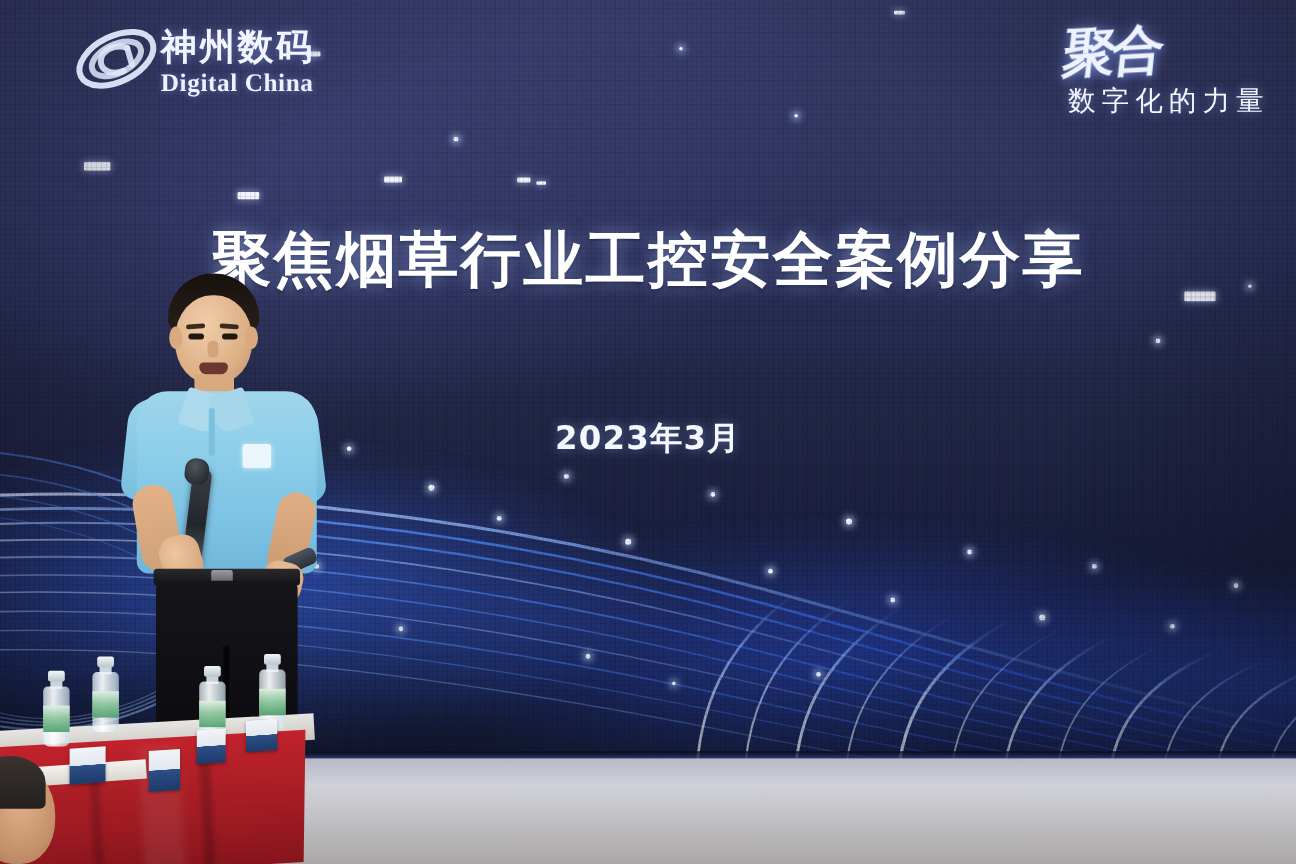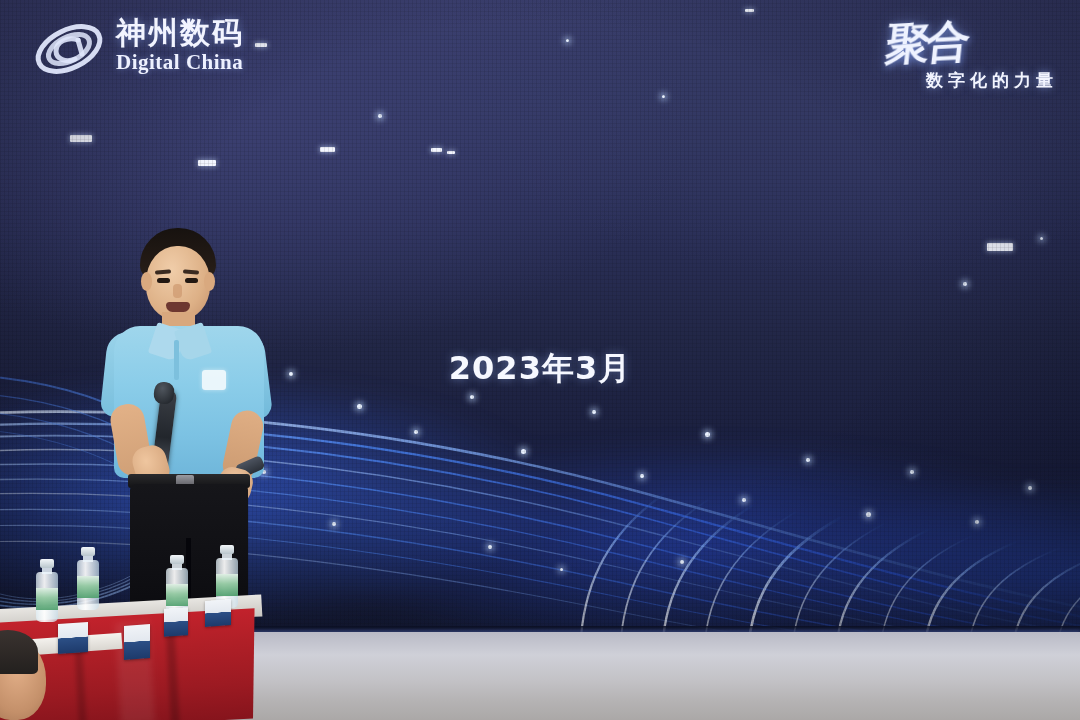--- a/index.html
+++ b/index.html
@@ -52,21 +52,21 @@
     filter:blur(10px);
     pointer-events:none;
   }
 
   
   .sparkles { position:absolute; inset:0; pointer-events:none; }
   .sp { position:absolute; background:#eaf2ff; border-radius:50%; box-shadow:0 0 6px 2px rgba(190,215,255,.75); }
   .dash { position:absolute; background:#f3f6ff; border-radius:1px; box-shadow:0 0 5px 1px rgba(200,220,255,.5); }
 
   
-  .logo-dc { position:absolute; left:32px; top:18px; display:flex; align-items:flex-start; gap:10px; }
+  .logo-dc { position:absolute; left:60px; top:18px; display:flex; align-items:flex-end; }
   .logo-mark { width:74px; height:62px; }
   .logo-text { line-height:1; }
   .logo-cn {
     font-size:30px; font-weight:bold; color:#f2f4ff; letter-spacing:2px;
     text-shadow:0 0 8px rgba(150,180,255,.5);
     font-family:"DejaVu Sans","Liberation Sans",sans-serif;
   }
   .logo-en {
     font-size:21px; font-weight:bold; color:#eef1ff; letter-spacing:.5px; margin-top:4px;
     font-family:"Liberation Serif", serif;
@@ -80,39 +80,39 @@
     font-family:"DejaVu Serif", serif;
     letter-spacing:-4px;
     transform:skewX(-9deg) rotate(-3deg);
     text-shadow:1px 2px 7px rgba(120,150,235,.65), 0 0 16px rgba(160,185,255,.35);
     margin-right:92px;
     display:inline-block;
     filter:blur(.3px);
   }
   .brand-tagline {
     margin-top:-4px;
-    font-size:17px; font-weight:bold; color:#f3f5ff;
+    font-size:23px; font-weight:normal; color:#f3f5ff;
     letter-spacing:5px;
     font-family:"DejaVu Sans","Liberation Sans",sans-serif;
     text-shadow:0 0 9px rgba(150,180,255,.55);
   }
 
   
   .slide-title {
     position:absolute; left:0; right:0; top:183px;
     text-align:center;
     font-size:50px; font-weight:bold; color:#ffffff;
     letter-spacing:2px;
     font-family:"DejaVu Sans","Liberation Sans",sans-serif;
     text-shadow:0 0 14px rgba(165,195,255,.5), 0 2px 3px rgba(10,15,40,.6);
   }
   .slide-date {
     position:absolute; left:0; right:0; top:347px;
     text-align:center;
-    font-size:32px; font-weight:bold; color:#f6f8ff;
+    font-size:27px; font-weight:bold; color:#f6f8ff;
     letter-spacing:1px;
     font-family:"DejaVu Sans","Liberation Sans",sans-serif;
     text-shadow:0 0 10px rgba(160,190,255,.45);
   }
   .slide-company {
     position:absolute; left:0; right:0; top:452px;
     text-align:center;
     font-size:31px; font-weight:bold; color:#ffffff;
     letter-spacing:2px;
     font-family:"DejaVu Sans","Liberation Sans",sans-serif;
@@ -408,20 +408,21 @@
         <div class="logo-cn">神州数码</div>
         <div class="logo-en">Digital China</div>
       </span>
     </div>
 
     <div class="brand-tr">
       <div class="brand-script">聚合</div>
       <div class="brand-tagline">数字化的力量</div>
     </div>
 
+    <div class="slide-title">聚焦烟草行业工控安全案例分享</div>
     <div class="slide-date">2023年3月</div>
   </div>
 
   <div class="bezel"></div>
   <div class="floor-edge"></div>
   <div class="floor"></div>
 
   <div class="speaker">
     <div class="sp-hair"></div>
     <div class="sp-head"></div>

